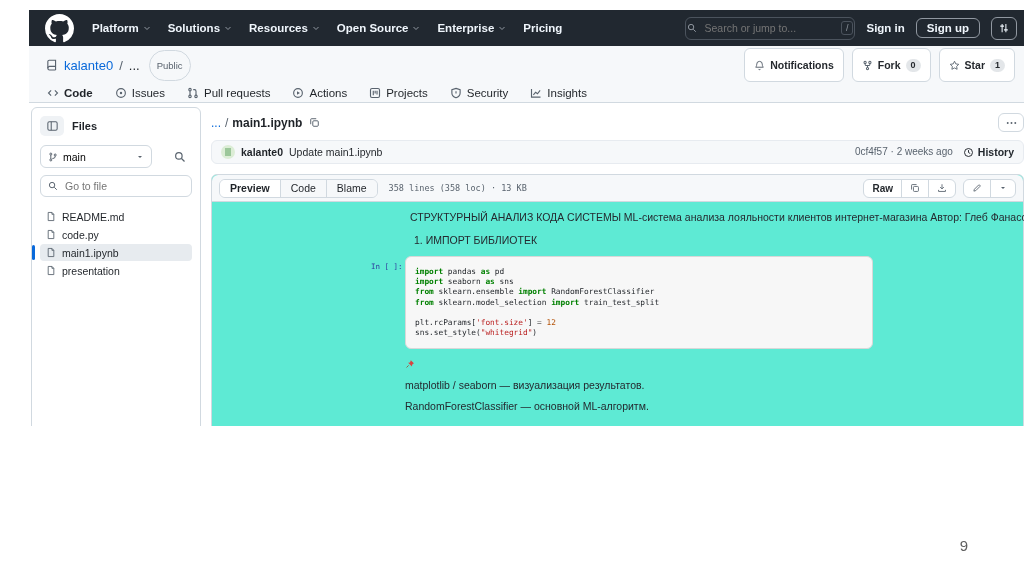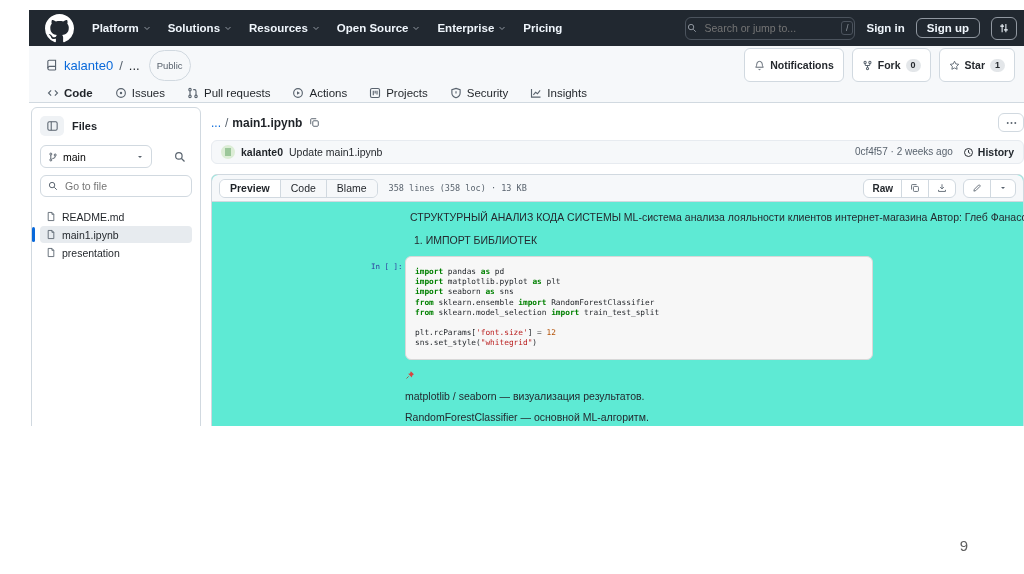--- a/index.html
+++ b/index.html
@@ -326,20 +326,27 @@
           </svg>
         <input placeholder="Go to file" style="">
       </div>
       <div class="file-tree">
         <div class="tree-item">
           <svg class="ficon" width="10" height="11" viewBox="0 0 16 16" fill="none" stroke="currentColor" stroke-width="1.4">
               <path d="M3.5 1.5h6l3 3v10h-9Z"></path>
               <path d="M9.5 1.5v3h3"></path>
             </svg>
           <span>README.md</span>
+          </div>
+        <div class="tree-item">
+          <svg class="ficon" width="10" height="11" viewBox="0 0 16 16" fill="none" stroke="currentColor" stroke-width="1.4">
+              <path d="M3.5 1.5h6l3 3v10h-9Z"></path>
+              <path d="M9.5 1.5v3h3"></path>
+            </svg>
+          <span>code.py</span>
           </div>
         <div class="tree-item selected">
           <svg class="ficon" width="10" height="11" viewBox="0 0 16 16" fill="none" stroke="currentColor" stroke-width="1.4">
               <path d="M3.5 1.5h6l3 3v10h-9Z"></path>
               <path d="M9.5 1.5v3h3"></path>
             </svg>
           <span>main1.ipynb</span>
           </div>
         <div class="tree-item">
           <svg class="ficon" width="10" height="11" viewBox="0 0 16 16" fill="none" stroke="currentColor" stroke-width="1.4">
@@ -432,21 +439,20 @@
                   <path d="M1 2.5A1.5 1.5 0 0 1 2.5 1h3.6l1.6 1.8h6A1.3 1.3 0 0 1 15 4.1V11a1.5 1.5 0 0 1-1.5 1.5h-11A1.5 1.5 0 0 1 1 11Z" fill="#f8d775" stroke="#d8ab3a" stroke-width=".8"></path>
                 </svg>
               <span>СТРУКТУРНЫЙ АНАЛИЗ КОДА СИСТЕМЫ ML-система анализа лояльности клиентов интернет-магазина Автор: Глеб Фанасов</span>
             </div>
             <div class="nb-li">1. ИМПОРТ БИБЛИОТЕК</div>
             <div class="nb-cell">
               <span class="cell-prompt">In [ ]:</span>
               <div class="cell-box">
                 <div>
                     <div class="cl"><span class="tk-k">import</span><span> pandas </span><span class="tk-k">as</span><span> pd</span></div>
-                    <div class="cl"><span class="tk-k">import</span><span> matplotlib.pyplot </span><span class="tk-k">as</span><span> plt</span></div>
                     <div class="cl"><span class="tk-k">import</span><span> seaborn </span><span class="tk-k">as</span><span> sns</span></div>
                     <div class="cl"><span class="tk-k">from</span><span> sklearn.ensemble </span><span class="tk-k">import</span><span> RandomForestClassifier</span></div>
                     <div class="cl"><span class="tk-k">from</span><span> sklearn.model_selection </span><span class="tk-k">import</span><span> train_test_split</span></div>
                     <div class="cl">&nbsp;</div>
                     <div class="cl"><span>plt.rcParams[</span><span class="tk-s">'font.size'</span><span>] </span><span class="tk-o">=</span><span> </span><span class="tk-m">12</span></div>
                     <div class="cl"><span>sns.set_style(</span><span class="tk-s">"whitegrid"</span><span>)</span></div>
                   </div>
               </div>
             </div>
             <p class="nb-p"><span class="pin"><svg width="10" height="10" viewBox="0 0 16 16">

